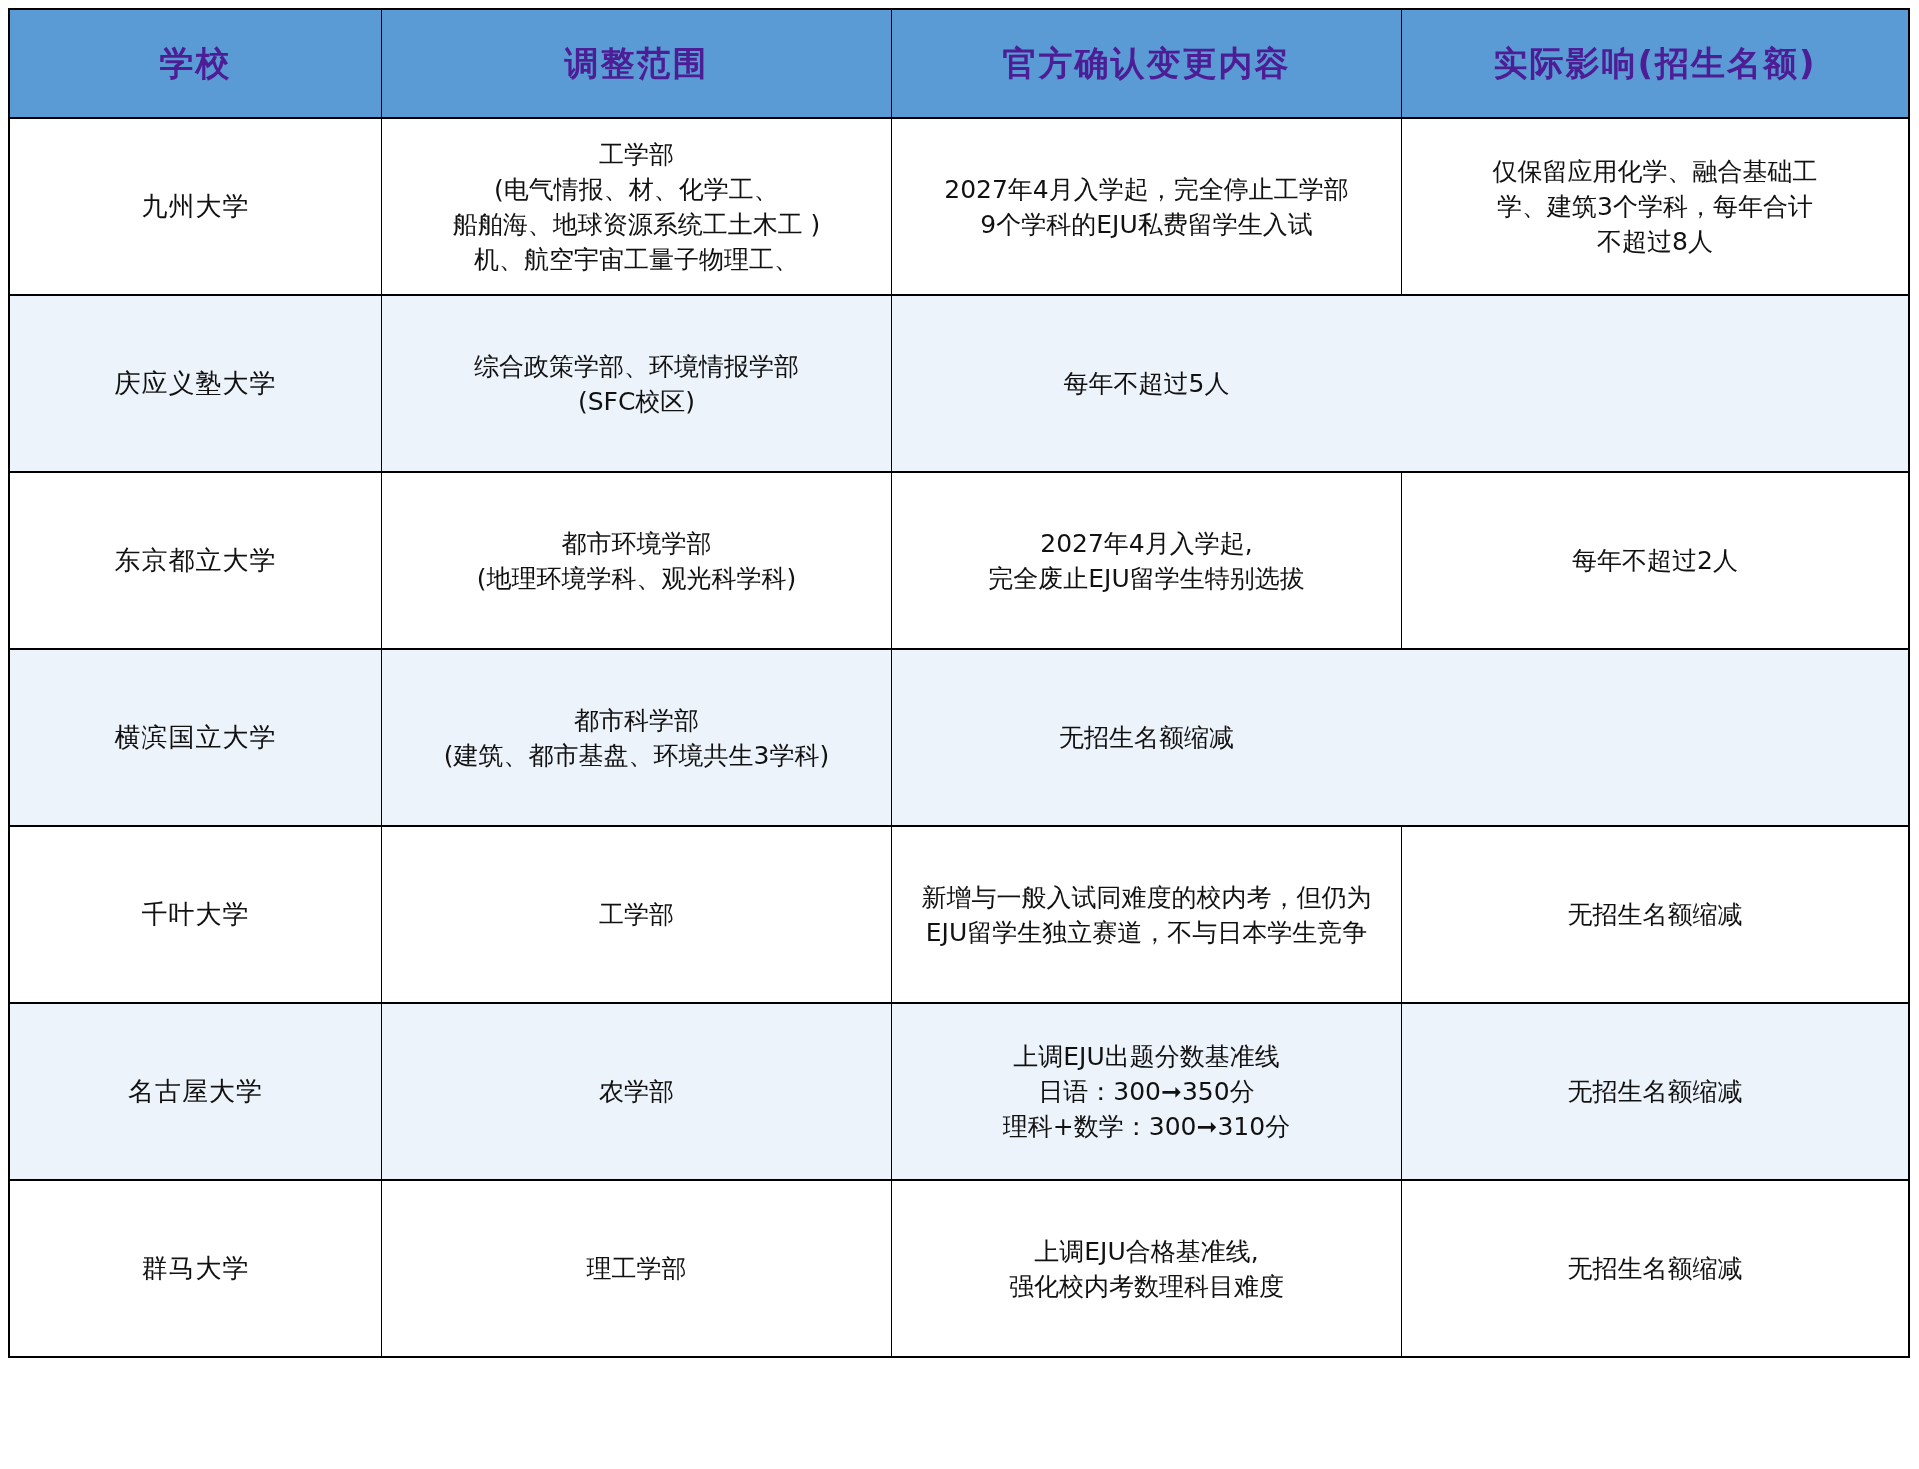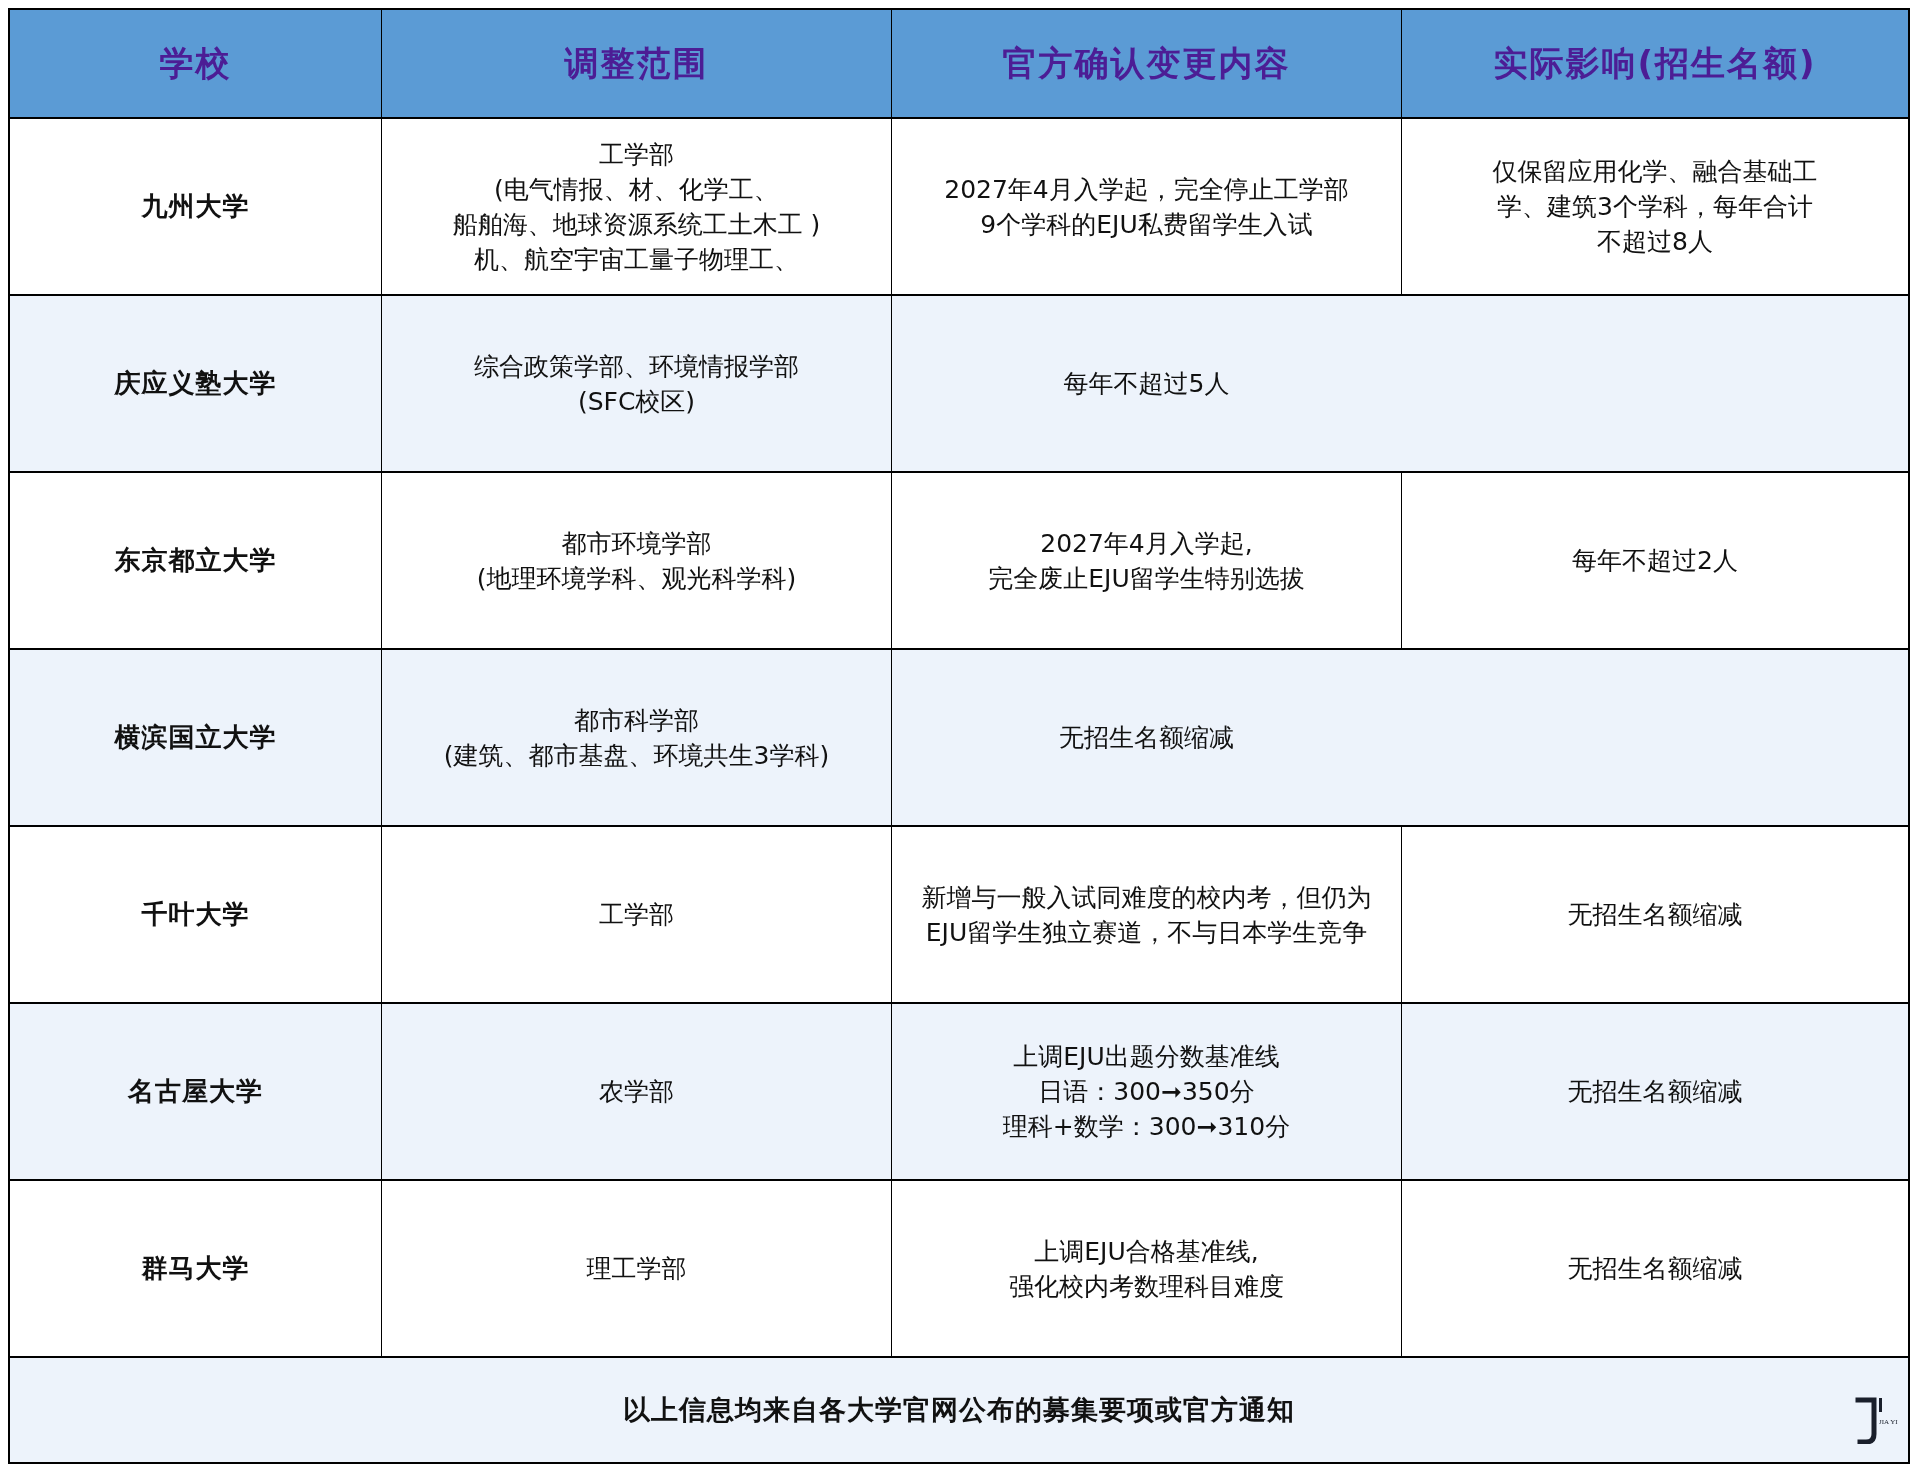--- a/index.html
+++ b/index.html
@@ -56,21 +56,21 @@
       color: #4c1d95;
       font-size: 34px;
       font-weight: bold;
       letter-spacing: 2px;
     }
     .body .cell {
       font-size: 25px;
       line-height: 35px;
     }
     .body .cell.school {
-      font-weight: bold;
+      font-weight: normal;
       font-size: 26px;
       letter-spacing: 1px;
     }
     .lines {
       display: flex;
       flex-direction: column;
       align-items: center;
     }
     .lines span {
       display: block;
@@ -239,23 +239,13 @@
           </div>
         </div>
         <div class="cell">
           <div class="lines">
             <span>无招生名额缩减</span>
           </div>
         </div>
       </div>
     </div>
 
-  <div class="footer">
-    <span class="footer-text">以上信息均来自各大学官网公布的募集要项或官方通知</span>
-    <div class="logo">
-      <svg width="46" height="50" viewBox="0 0 46 50">
-        <path d="M4 6 H20 V40 Q20 48 12 48 H6" fill="none" stroke="#1a1f2b" stroke-width="5" stroke-linecap="square"></path>
-        <rect x="25" y="4" width="3" height="14" fill="#1a1f2b"></rect>
-        <text x="25" y="30" font-family="Liberation Serif, serif" font-size="7" fill="#1a1f2b">JIA YI</text>
-      </svg>
-    </div>
-  </div>
 </div>
 
 </body></html>

